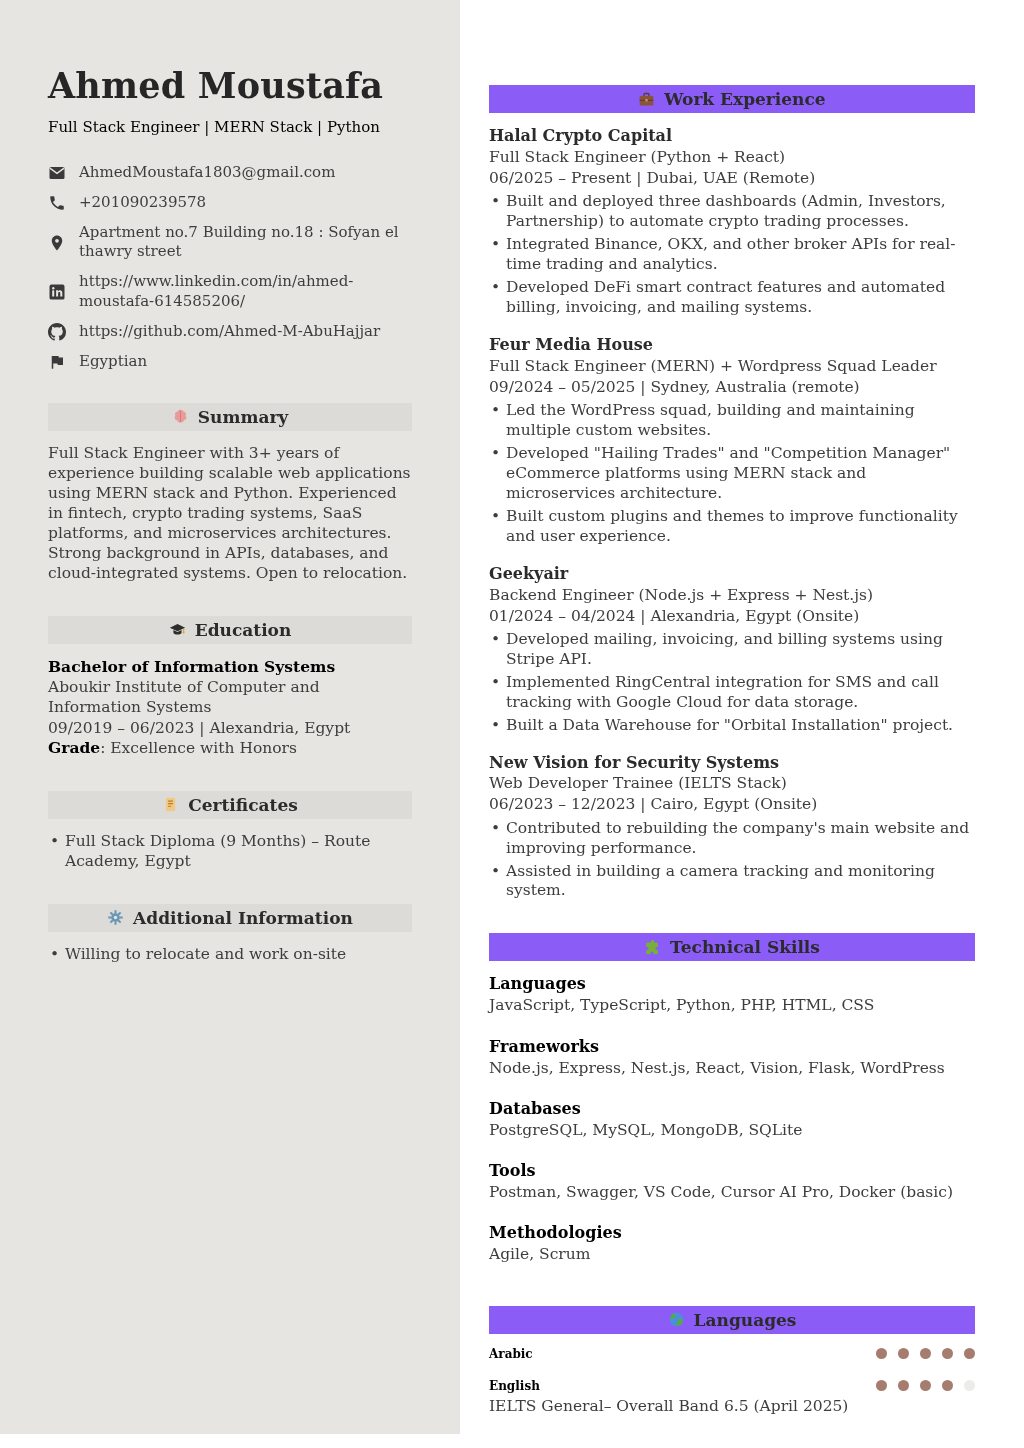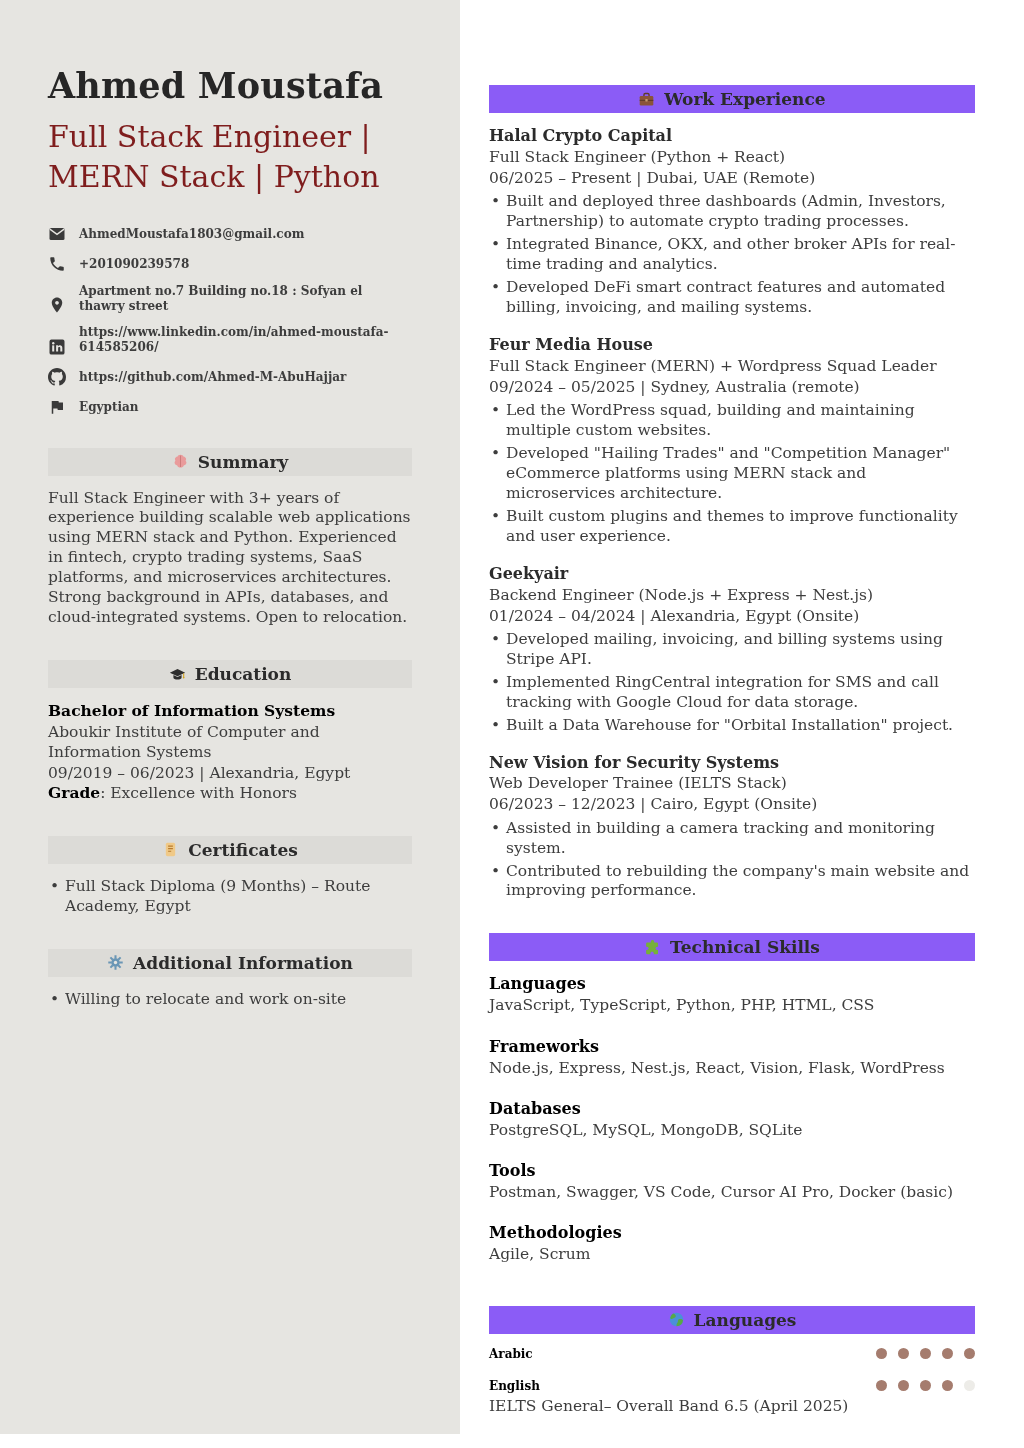--- a/index.html
+++ b/index.html
@@ -3,25 +3,25 @@
 <meta charset="utf-8">
 <style>
   html,body { margin:0; padding:0; }
   body { font-family:"DejaVu Serif", serif; background:#ffffff; }
   .page { width:1024px; height:1434px; display:flex; background:#ffffff; overflow:hidden; }
 
   
   .sidebar { width:460px; min-width:460px; box-sizing:border-box; background:#e6e5e1;
              padding:66px 48px 40px 48px; color:#3d3d3d; }
   .name { margin:0 0 12px 0; font-size:35px; line-height:1.12; color:#262626; letter-spacing:.2px; }
-  .headline { font-size:30px; line-height:1.34; color:#7f1d1d; }
+  .headline { font-size:15px; line-height:1.34; color:#000000; }
 
   .contact { margin-top:26px; }
-  .c-item { display:flex; align-items:flex-end; gap:13px; margin-bottom:11px;
-            font-size:12px; line-height:1.27;font-weight:bold; }
+  .c-item { display:flex; align-items:center; gap:13px; margin-bottom:11px;
+            font-size:15px; line-height:1.27; }
   .c-icon { flex:0 0 18px; width:18px; height:18px; margin-top:1px; }
   .c-icon svg { width:18px; height:18px; display:block; }
 
   .sec-bar { display:flex; align-items:center; justify-content:center; gap:9px;
              background:#dcdbd7; padding:4px 6px; margin:32px 0 13px 0;
              font-weight:bold; font-size:17px; color:#2b2b2b; }
   .sec-icon { width:17px; height:17px; display:inline-block; }
   .sec-icon svg { width:17px; height:17px; display:block; }
 
   .summary-text { margin:0; font-size:15.5px; line-height:1.29; }
@@ -222,22 +222,22 @@
             <li>Developed mailing, invoicing, and billing systems using Stripe API.</li>
             <li>Implemented RingCentral integration for SMS and call tracking with Google Cloud for data storage.</li>
             <li>Built a Data Warehouse for "Orbital Installation" project.</li>
           </ul>
         </section>
         <section class="job">
           <h3 class="job-company">New Vision for Security Systems</h3>
           <div class="job-role">Web Developer Trainee (IELTS Stack)</div>
           <div class="job-dates">06/2023 – 12/2023 | Cairo, Egypt (Onsite)</div>
           <ul class="bullets job-bullets">
+            <li>Contributed to rebuilding the company's main website and improving performance.</li>
             <li>Assisted in building a camera tracking and monitoring system.</li>
-            <li>Contributed to rebuilding the company's main website and improving performance.</li>
           </ul>
         </section>
       </div>
 
     <div class="sec-bar skills-bar">
       <span class="sec-icon">
         <svg viewBox="0 0 20 20">
             <path fill="#76b03a" d="M8 3.2c0-1.1.9-1.9 2-1.9s2 .8 2 1.9V4h3A1.5 1.5 0 0116.5 5.5V9h-1c-1.1 0-1.9.9-1.9 2s.8 2 1.9 2h1v3.5A1.5 1.5 0 0115 18h-3.5v-1c0-1.1-.9-1.9-2-1.9s-2 .8-2 1.9v1H4a1.5 1.5 0 01-1.5-1.5V13h1c1.1 0 1.9-.9 1.9-2S4.6 9 3.5 9h-1V5.5A1.5 1.5 0 014 4h4z"></path>
           </svg>
       </span>

